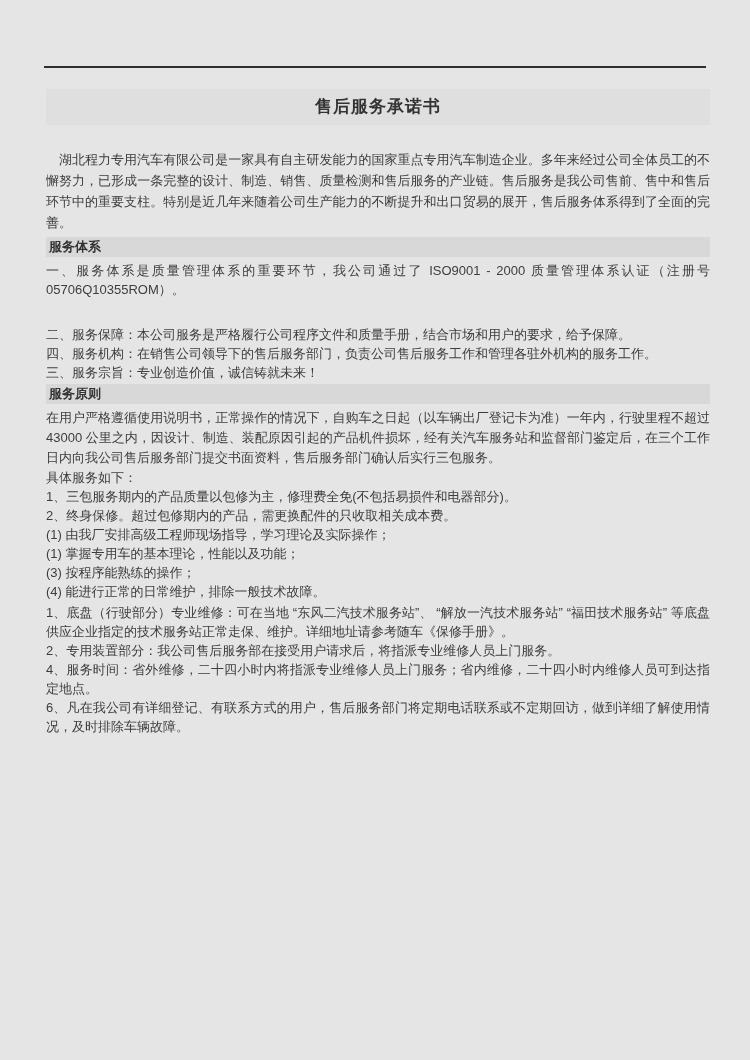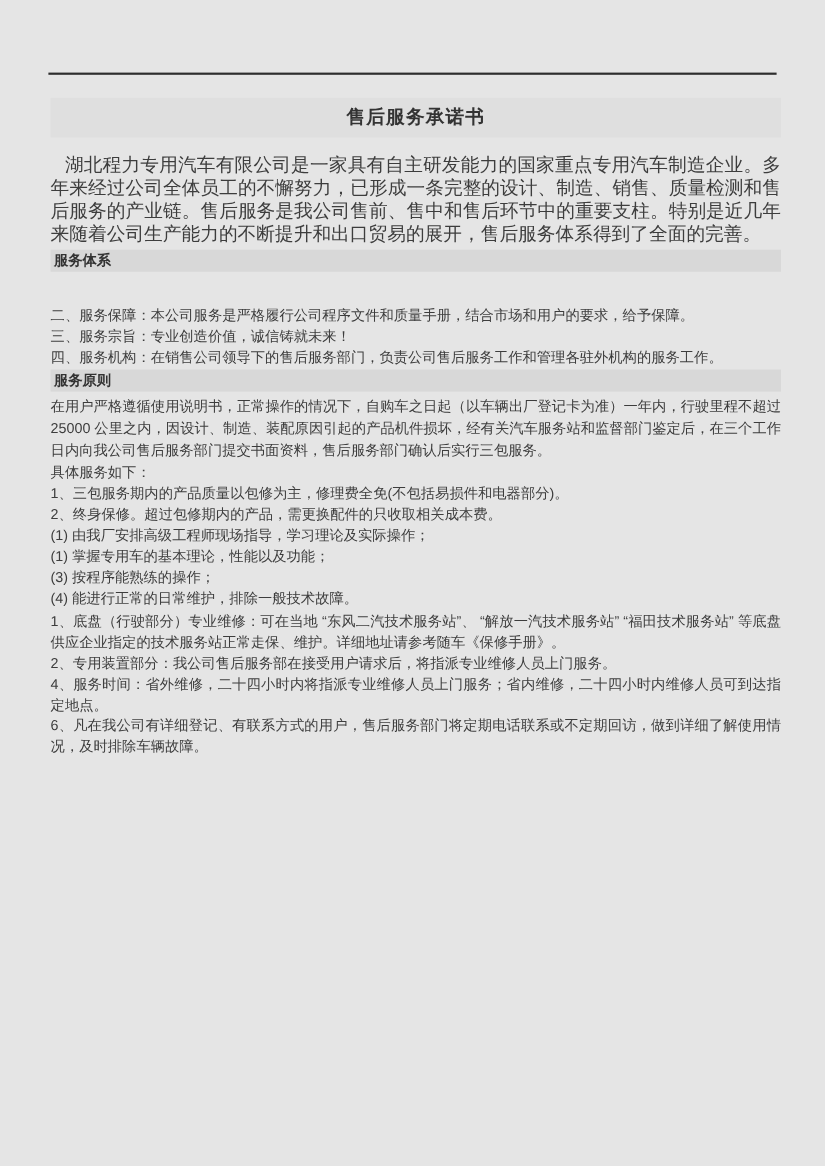--- a/index.html
+++ b/index.html
@@ -39,22 +39,22 @@
     height: 36px;
     line-height: 36px;
     background: #dfdfdf;
     text-align: center;
     font-size: 17px;
     font-weight: bold;
     color: #333333;
     letter-spacing: 1px;
   }
   .intro {
-    margin: 14px 0 4px 0;
-    font-size: 17px;
+    margin: 24px 0 4px 0;
+    font-size: 13px;
     line-height: 21px;
     text-indent: 13px;
     text-align: justify;
   }
   .sec-bar {
     height: 20px;
     line-height: 20px;
     background: #d8d8d8;
     font-size: 13px;
     font-weight: bold;
@@ -86,30 +86,31 @@
 
     <div class="title-bar">
       <span>售后服务承诺书</span>
     </div>
 
     <p class="intro">湖北程力专用汽车有限公司是一家具有自主研发能力的国家重点专用汽车制造企业。多年来经过公司全体员工的不懈努力，已形成一条完整的设计、制造、销售、质量检测和售后服务的产业链。售后服务是我公司售前、售中和售后环节中的重要支柱。特别是近几年来随着公司生产能力的不断提升和出口贸易的展开，售后服务体系得到了全面的完善。</p>
 
     <div class="sec-bar">
       <span>服务体系</span>
     </div>
+    <div class="line">一、服务体系是质量管理体系的重要环节，我公司通过了 ISO9001 - 2000 质量管理体系认证（注册号 05706Q10355ROM）。</div>
     <div class="spacer-lg"></div>
     <div class="line">二、服务保障：本公司服务是严格履行公司程序文件和质量手册，结合市场和用户的要求，给予保障。</div>
+    <div class="line">四、服务机构：在销售公司领导下的售后服务部门，负责公司售后服务工作和管理各驻外机构的服务工作。</div>
     <div class="line">三、服务宗旨：专业创造价值，诚信铸就未来！</div>
-    <div class="line">四、服务机构：在销售公司领导下的售后服务部门，负责公司售后服务工作和管理各驻外机构的服务工作。</div>
     <div class="gap-sm"></div>
 
     <div class="sec-bar">
       <span>服务原则</span>
     </div>
-    <p class="para">在用户严格遵循使用说明书，正常操作的情况下，自购车之日起（以车辆出厂登记卡为准）一年内，行驶里程不超过 25000 公里之内，因设计、制造、装配原因引起的产品机件损坏，经有关汽车服务站和监督部门鉴定后，在三个工作日内向我公司售后服务部门提交书面资料，售后服务部门确认后实行三包服务。</p>
+    <p class="para">在用户严格遵循使用说明书，正常操作的情况下，自购车之日起（以车辆出厂登记卡为准）一年内，行驶里程不超过 43000 公里之内，因设计、制造、装配原因引起的产品机件损坏，经有关汽车服务站和监督部门鉴定后，在三个工作日内向我公司售后服务部门提交书面资料，售后服务部门确认后实行三包服务。</p>
     <div class="line">具体服务如下：</div>
     <div class="line">1、三包服务期内的产品质量以包修为主，修理费全免(不包括易损件和电器部分)。</div>
     <div class="line">2、终身保修。超过包修期内的产品，需更换配件的只收取相关成本费。</div>
     <div class="line">(1) 由我厂安排高级工程师现场指导，学习理论及实际操作；</div>
     <div class="line">(1) 掌握专用车的基本理论，性能以及功能；</div>
     <div class="line">(3) 按程序能熟练的操作；</div>
     <div class="line">(4) 能进行正常的日常维护，排除一般技术故障。</div>
     <div class="gap-sm"></div>
 
     <div class="line">1、底盘（行驶部分）专业维修：可在当地 “东风二汽技术服务站”、 “解放一汽技术服务站” “福田技术服务站” 等底盘供应企业指定的技术服务站正常走保、维护。详细地址请参考随车《保修手册》。</div>

